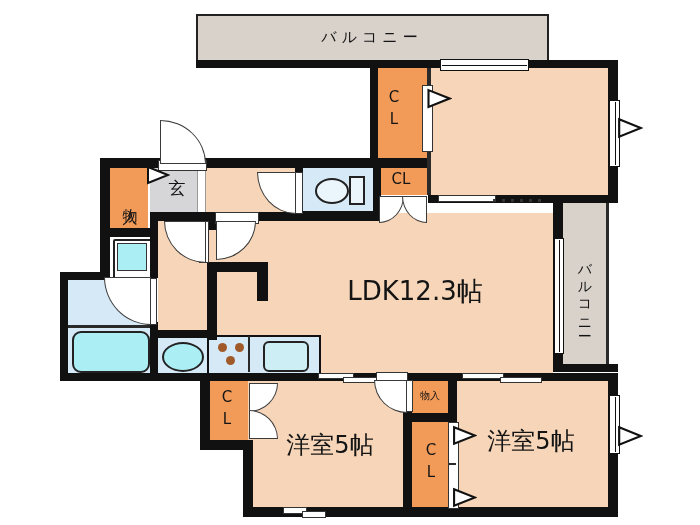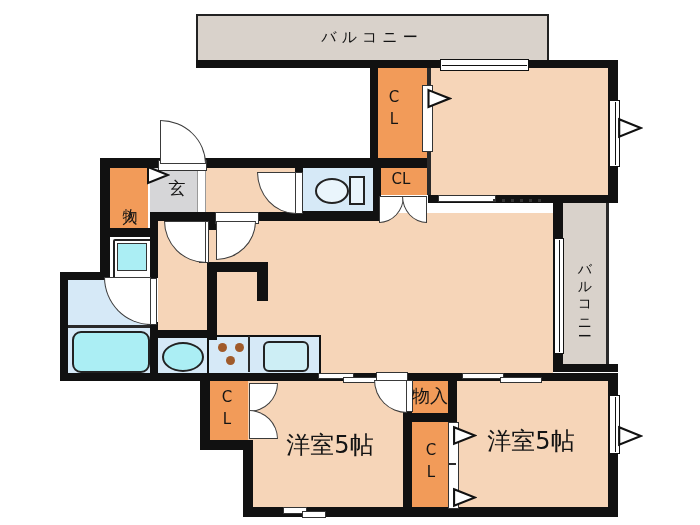--- a/index.html
+++ b/index.html
@@ -173,23 +173,24 @@
   <svg class="tri" style="left:452px;top:424px;" width="25" height="23" viewBox="0 0 24 20">
       <polygon points="2,2 22,10 2,18" fill="#fff" stroke="#111" stroke-width="2"></polygon>
     </svg>
   <svg class="tri" style="left:452px;top:486px;" width="25" height="23" viewBox="0 0 24 20">
       <polygon points="2,2 22,10 2,18" fill="#fff" stroke="#111" stroke-width="2"></polygon>
     </svg>
   <svg class="tri" style="left:617px;top:424px;" width="26" height="24" viewBox="0 0 24 20">
       <polygon points="2,2 22,10 2,18" fill="#fff" stroke="#111" stroke-width="2"></polygon>
     </svg>
 
+  <div class="label" style="left:415px;top:292px;font-size:26px;">LDK12.3帖</div>
   <div class="label" style="left:330px;top:446px;font-size:24px;">洋室5帖</div>
   <div class="label" style="left:531px;top:442px;font-size:24px;">洋室5帖</div>
   <div class="label" style="left:177px;top:189px;font-size:17px;">玄</div>
   <div class="label vtext" style="left:129px;top:197px;font-size:15px;">物入</div>
   <div class="label vtext" style="left:393px;top:110px;font-size:15px;letter-spacing:4px;">CL</div>
   <div class="label" style="left:401px;top:180px;font-size:15px;">CL</div>
   <div class="label vtext" style="left:226px;top:410px;font-size:15px;letter-spacing:4px;">CL</div>
-  <div class="label" style="left:430px;top:396px;font-size:18px;">物入</div>
+  <div class="label" style="left:430px;top:396px;font-size:10px;">物入</div>
   <div class="label vtext" style="left:430px;top:463px;font-size:15px;letter-spacing:4px;">CL</div>
 
 </div>
 
 </body></html>

